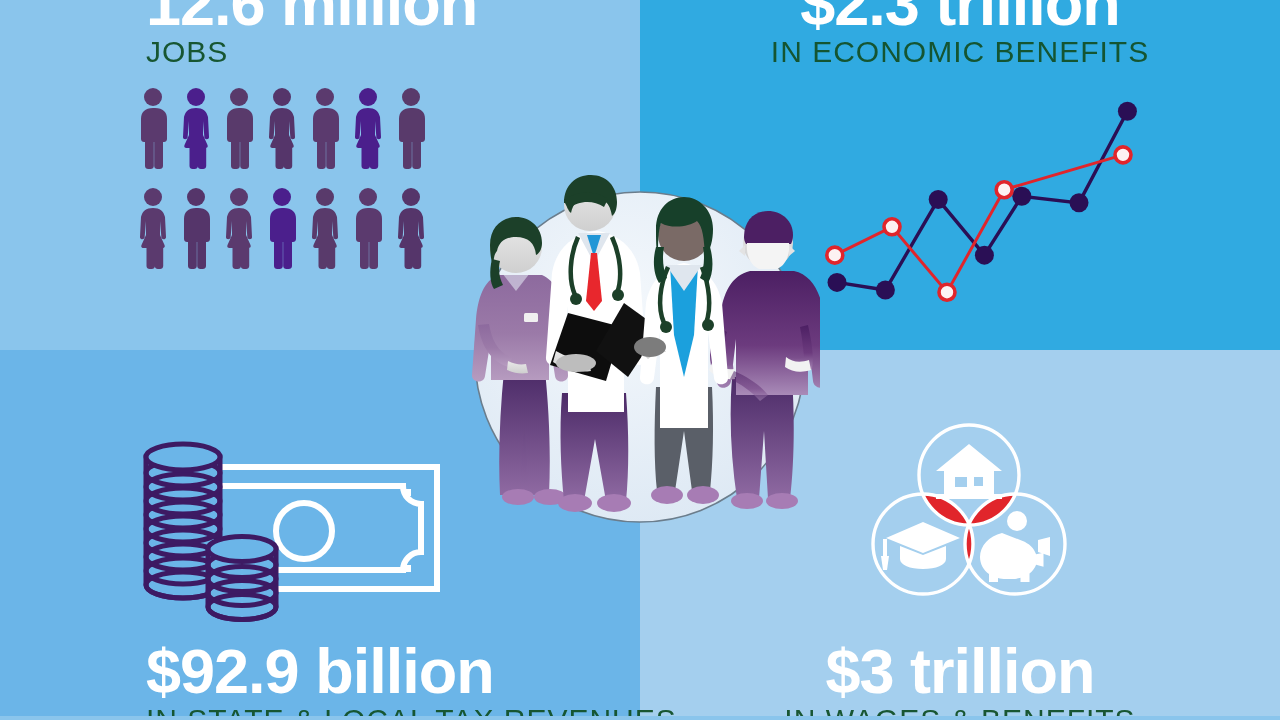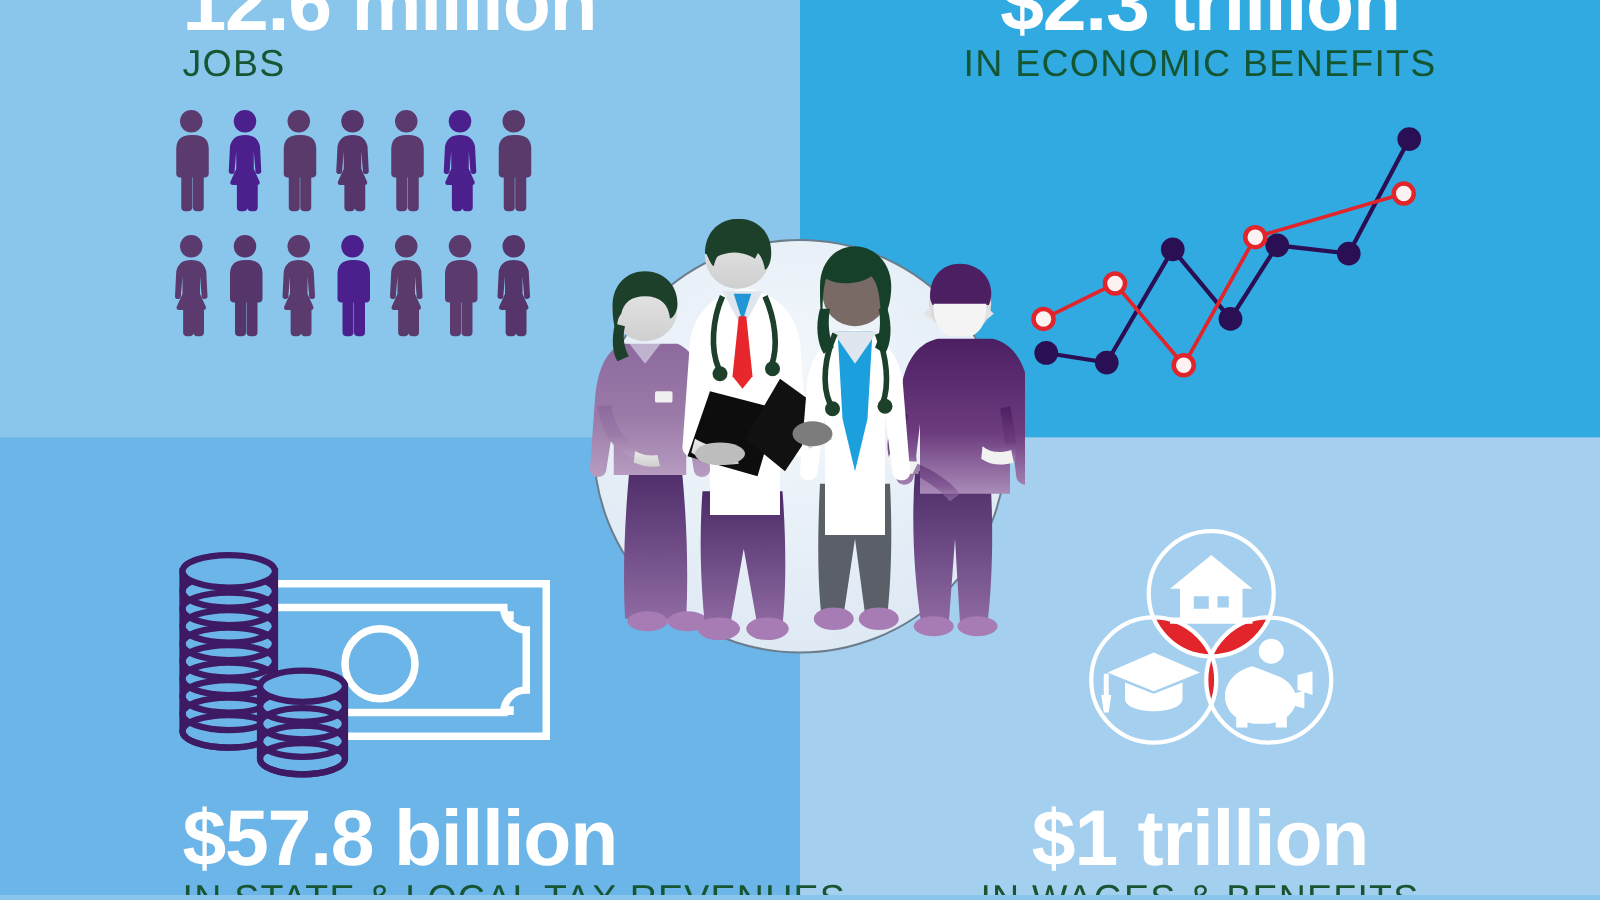--- a/index.html
+++ b/index.html
@@ -115,21 +115,21 @@
         <circle cx="317.4" cy="31.25999999999999" r="9.5" fill="#2a0f55"></circle>
         <circle cx="24.8" cy="175.14" r="8" fill="#fdf2f2" stroke="#e1252b" stroke-width="3.6"></circle>
         <circle cx="82" cy="146.8" r="8" fill="#fdf2f2" stroke="#e1252b" stroke-width="3.6"></circle>
         <circle cx="137" cy="212.2" r="8" fill="#fdf2f2" stroke="#e1252b" stroke-width="3.6"></circle>
         <circle cx="194.2" cy="109.73999999999998" r="8" fill="#fdf2f2" stroke="#e1252b" stroke-width="3.6"></circle>
         <circle cx="313" cy="74.86000000000001" r="8" fill="#fdf2f2" stroke="#e1252b" stroke-width="3.6"></circle>
       </svg>
   </div>
 
   <div class="stat" id="stat-bl">
-    <div class="big">$57.8 billion</div>
+    <div class="big">$92.9 billion</div>
     <div class="sub">IN STATE &amp; LOCAL TAX REVENUES</div>
   </div>
 
   <div id="money">
     <svg width="320" height="198" viewBox="0 0 320 198" xmlns="http://www.w3.org/2000/svg">
 
       <g fill="none" stroke="#ffffff" stroke-width="6">
         <rect x="62" y="35" width="243" height="122"></rect>
         <path d="M62 54h209a18 18 0 0 0 18 18v48a18 18 0 0 0-18 18H62"></path>
         <circle cx="172" cy="99" r="28"></circle>
@@ -160,21 +160,21 @@
           <ellipse cx="110" cy="161" rx="34" ry="12.5"></ellipse>
           <ellipse cx="110" cy="147" rx="34" ry="12.5"></ellipse>
           <ellipse cx="110" cy="133" rx="34" ry="12.5"></ellipse>
         </g>
         <ellipse cx="110" cy="117" rx="34" ry="12.5" fill="#6bb5e8"></ellipse>
       </g>
     </svg>
   </div>
 
   <div class="stat" id="stat-br">
-    <div class="big">$1 trillion</div>
+    <div class="big">$3 trillion</div>
     <div class="sub">IN WAGES &amp; BENEFITS</div>
   </div>
 
   <div id="benefits">
     <svg width="215" height="178" viewBox="0 0 215 178" xmlns="http://www.w3.org/2000/svg">
       <defs>
         <clipPath id="cTop">
             <circle cx="107" cy="53" r="50"></circle>
           </clipPath>
         <clipPath id="cLeft">

